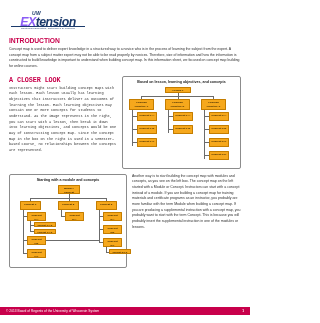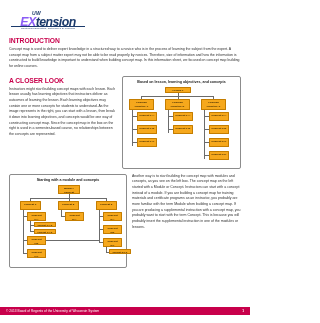--- a/index.html
+++ b/index.html
@@ -132,20 +132,21 @@
   
   .mid {
     display: flex;
     padding: 6px 9px 0 9px;
     gap: 5px;
     box-sizing: border-box;
   }
   .col-left {
     width: 108px;
     flex: 0 0 108px;
+    font-family: Liberation Mono, monospace;
   }
   .col-right {
     flex: 1 1 auto;
   }
 
   
   .lower {
     display: flex;
     padding: 5px 9px 0 9px;
     gap: 5px;

